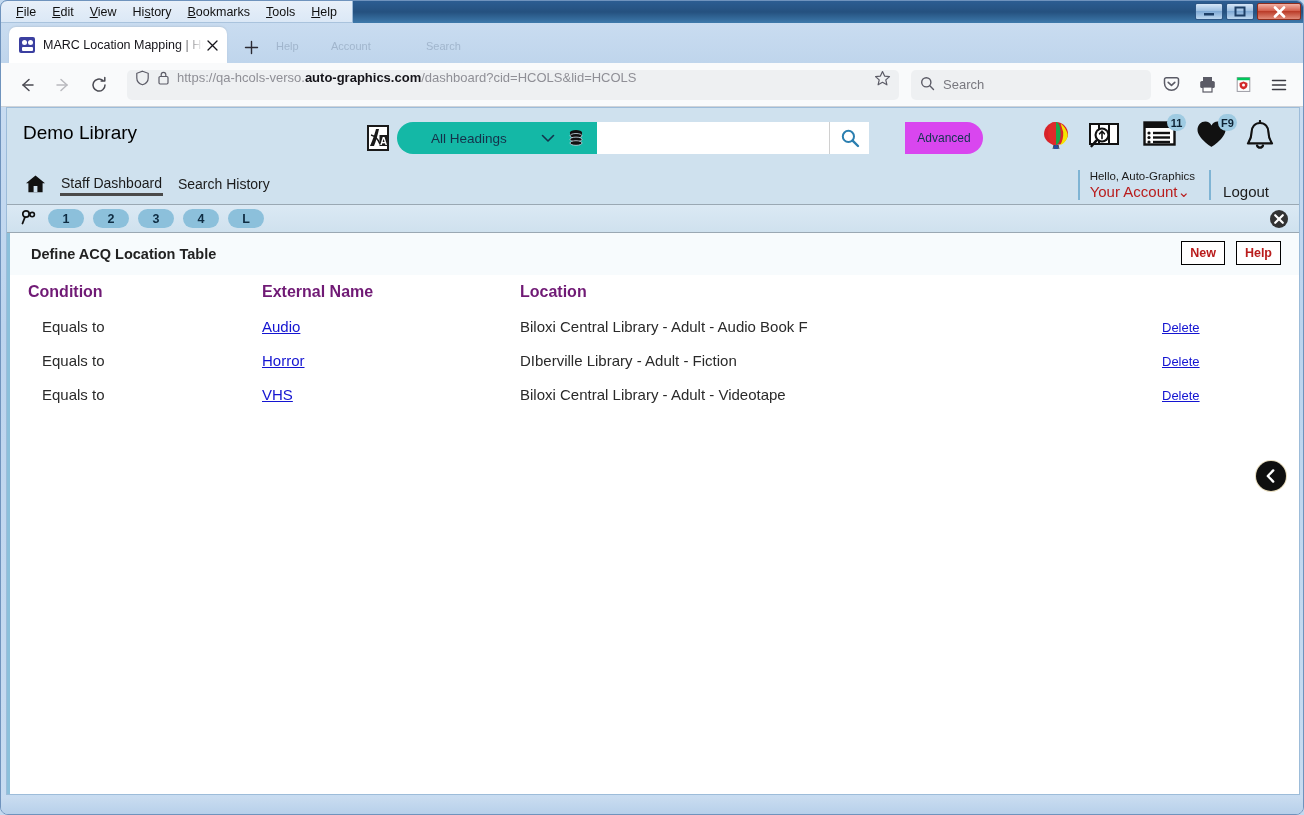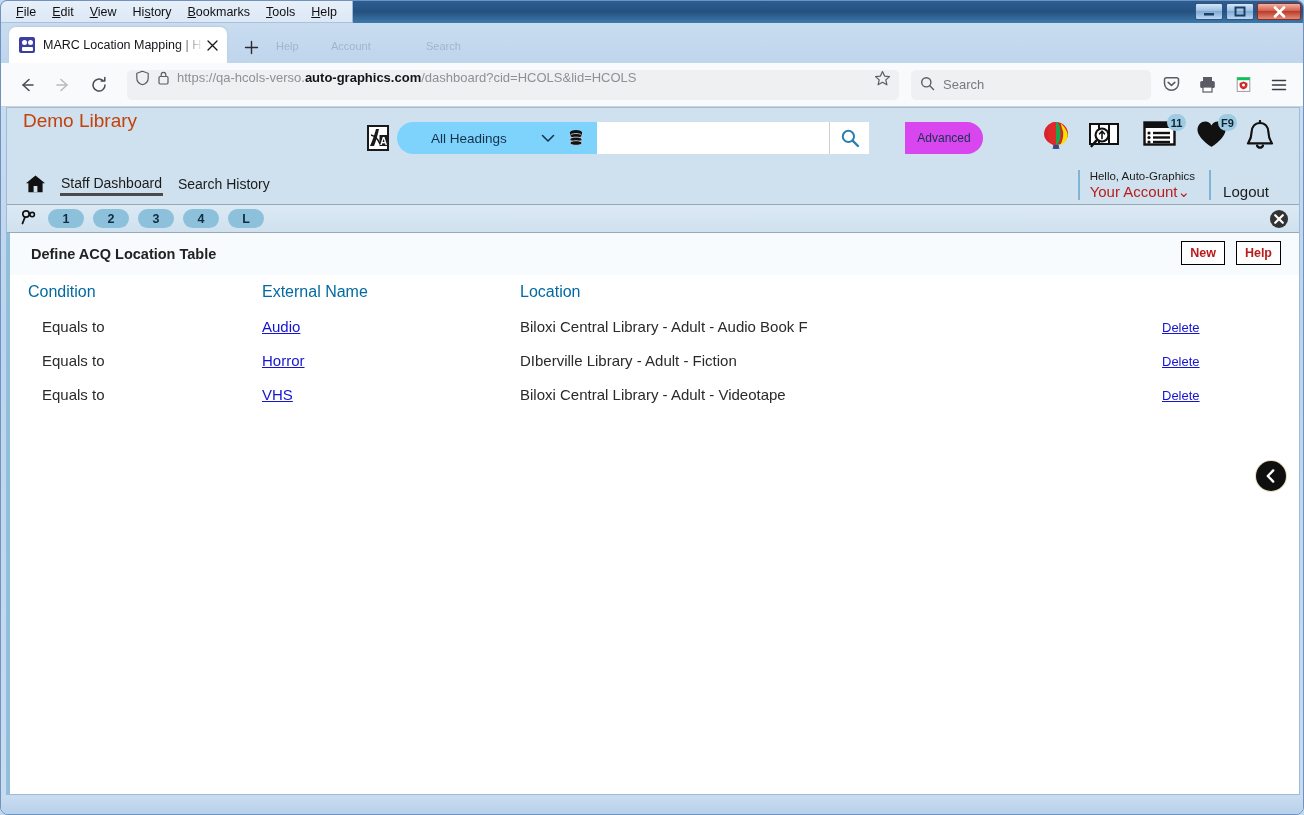--- a/index.html
+++ b/index.html
@@ -166,34 +166,34 @@
   }
 
   
   #app-header {
     position: relative;
     height: 97px;
     background: #cfe1ee;
     border-bottom: 1px solid #9aa8b3;
   }
   #brand {
-    position: absolute; left: 16px; top: 2px;
-    font-size: 19px; color: #c2410c;
+    position: absolute; left: 16px; top: 14px;
+    font-size: 19px; color: #000000;
   }
   #search-cluster {
     position: absolute; left: 358px; top: 14px;
     display: flex; align-items: center;
   }
   #lang-icon {
     width: 26px; height: 30px; flex: none; margin-right: 6px;
     display: flex; align-items: center; justify-content: center;
   }
   #headings-pill {
     width: 200px; height: 32px;
-    background: #7dd3fc;
+    background: #14b8a6;
     border-radius: 16px 0 0 16px;
     display: flex; align-items: center;
     padding-left: 34px;
     font-size: 13.5px; color: #15314a;
     position: relative;
     cursor: pointer;
   }
   #headings-pill .chev { position: absolute; right: 42px; top: 9px; }
   #headings-pill .db   { position: absolute; right: 12px; top: 7px; }
   #search-input-box {
@@ -304,21 +304,21 @@
   
   #content {
     position: relative;
     height: 519px;
     background: #fff;
     border-left: 3px solid #8cc0db;
   }
   table#acq { width: 100%; border-collapse: collapse; }
   table#acq th {
     text-align: left;
-    font-size: 16px; font-weight: normal; color: #0369a1;
+    font-size: 16px; font-weight: bold; color: #701a75;
     padding: 8px 0 9px 0;
   }
   table#acq td {
     font-size: 15px; color: #2a2a2a;
     padding: 8px 0 9px 0;
     vertical-align: top;
   }
   .col-cond { width: 252px; padding-left: 21px !important; }
   .col-cond-h { width: 252px; padding-left: 18px !important; }
   .col-ext  { width: 258px; }

